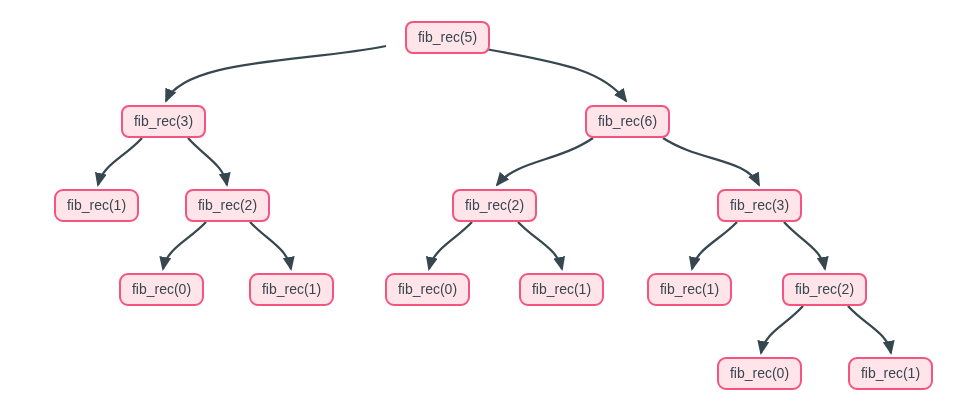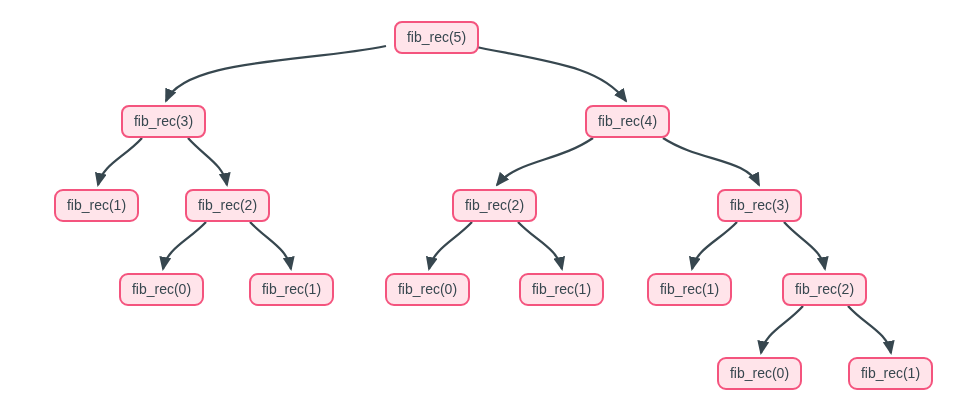--- a/index.html
+++ b/index.html
@@ -57,24 +57,24 @@
     <path class="edge" d="M 593,138 C 558,162 517,160 497,185" marker-end="url(#arrow)"></path>
     <path class="edge" d="M 663,138 C 700,162 745,158 759,185" marker-end="url(#arrow)"></path>
     <path class="edge" d="M 472,222 C 454,241 434,248 429,269" marker-end="url(#arrow)"></path>
     <path class="edge" d="M 518,222 C 536,241 557,248 562,269" marker-end="url(#arrow)"></path>
     <path class="edge" d="M 737,222 C 719,241 697,248 692,269" marker-end="url(#arrow)"></path>
     <path class="edge" d="M 784,222 C 801,241 821,248 825,269" marker-end="url(#arrow)"></path>
     <path class="edge" d="M 803,306 C 786,325 765,332 761,353" marker-end="url(#arrow)"></path>
     <path class="edge" d="M 848,306 C 865,325 887,332 891,353" marker-end="url(#arrow)"></path>
   </svg>
 
-  <div class="node rounded" style="left:394px;top:21px">fib_rec(5)</div>
+  <div class="node rounded" style="left:405px;top:21px">fib_rec(5)</div>
 
   <div class="node rounded" style="left:121px;top:105px">fib_rec(3)</div>
-  <div class="node rounded" style="left:585px;top:105px">fib_rec(4)</div>
+  <div class="node rounded" style="left:585px;top:105px">fib_rec(6)</div>
 
   <div class="node" style="left:54px;top:189px">fib_rec(1)</div>
   <div class="node rounded" style="left:185px;top:189px">fib_rec(2)</div>
   <div class="node rounded" style="left:452px;top:189px">fib_rec(2)</div>
   <div class="node rounded" style="left:717px;top:189px">fib_rec(3)</div>
 
   <div class="node" style="left:119px;top:273px">fib_rec(0)</div>
   <div class="node" style="left:249px;top:273px">fib_rec(1)</div>
   <div class="node" style="left:385px;top:273px">fib_rec(0)</div>
   <div class="node" style="left:519px;top:273px">fib_rec(1)</div>

